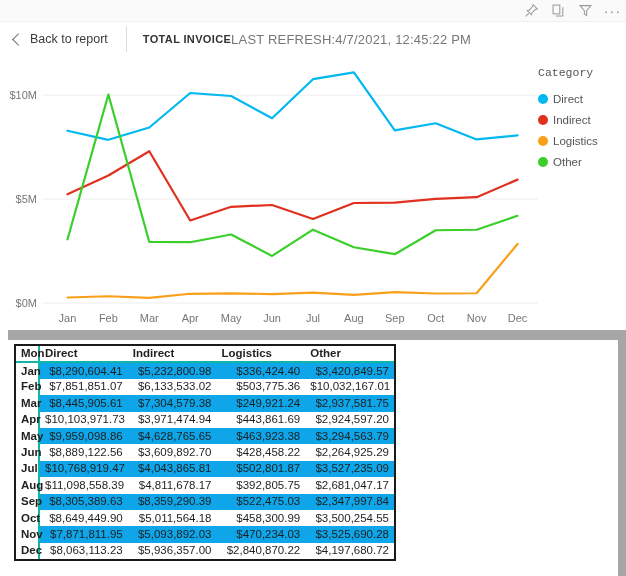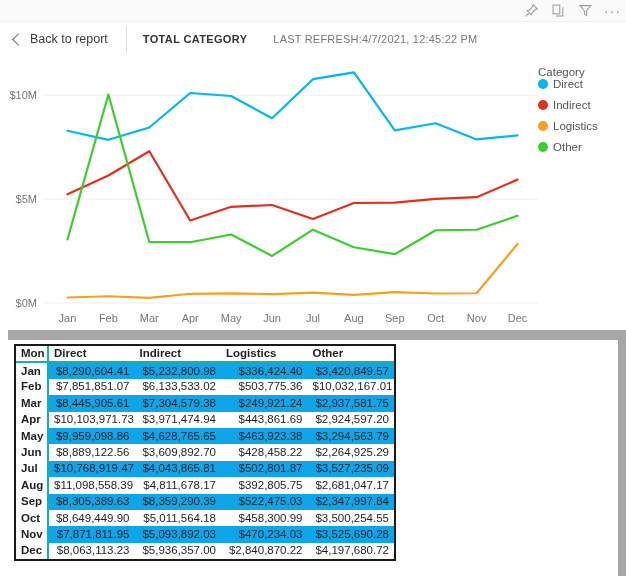--- a/index.html
+++ b/index.html
@@ -27,26 +27,26 @@
     position:absolute; top:22px; left:0; width:606px; height:34px;
     display:flex; align-items:center; background:#fff;
   }
   .back { display:flex; align-items:center; gap:7px; padding-left:14px; cursor:pointer; }
   .chev { width:9px; height:9px; border-left:1.4px solid #6b6b6b; border-bottom:1.4px solid #6b6b6b;
           transform:rotate(45deg); margin-top:0px; }
   .back-label { font-size:12.5px; color:#3b3b3b; }
   .vsep { width:1px; height:26px; background:#dcdcdc; margin:0 16px 0 18px; }
   .ttl { font-size:11px; font-weight:bold; color:#333; letter-spacing:0.35px; }
   .sub { font-size:11px; color:#777; letter-spacing:0.35px; margin-left:16px; }
-  .refresh { font-size:11px; color:#777; letter-spacing:0.2px; margin-left:26px; }
+  .refresh { font-size:13px; color:#777; letter-spacing:0.2px; }
 
   
   .chartwrap { position:absolute; top:56px; left:0; width:626px; height:272px; background:#fff; }
   .legend { position:absolute; right:6px; top:10px; width:82px; }
-  .legend-title { font-size:11.5px; color:#555; margin-bottom:0; }
+  .legend-title { font-size:11.5px; color:#555; margin-bottom:14px;font-family:Liberation Mono, monospace; }
   .legend-item { display:flex; align-items:center; gap:5px; margin-bottom:9px; cursor:pointer; }
   .swatch { width:10px; height:10px; border-radius:50%; flex:0 0 auto; }
   .legend-label { font-size:11.5px; color:#555; }
 
   svg.plot { position:absolute; left:0; top:0; }
   .tick { font-size:11px; fill:#767676; font-family:"Liberation Sans", sans-serif; }
   .gridline { stroke:#eeeeee; stroke-width:1; }
 
   
   .panel { position:absolute; left:0; top:330px; width:626px; height:246px; background:#ffffff; }
@@ -59,21 +59,21 @@
     border:2px solid #1a1a1a; background:#fff;
   }
   table.grid { border-collapse:collapse; width:100%; table-layout:fixed; }
   table.grid th, table.grid td {
     font-size:11.5px; color:#1f1f1f; padding:1px 5px 2px 5px; height:16.4px;
     font-family:"Liberation Sans", sans-serif; white-space:nowrap;
   }
   table.grid th { font-weight:bold; text-align:left; background:#fff; }
   table.grid thead tr { border-bottom:2px solid #0fb5a5; }
   table.grid th.mon, table.grid td.mon {
-    width:32px; font-weight:bold; text-align:left; border-right:2px solid #0fb5a5; background:#fff;
+    width:23px; font-weight:bold; text-align:left; border-right:2px solid #0fb5a5; background:#fff;
   }
   table.grid td.num { text-align:right; }
   table.grid tbody tr.alt td { background:#0ea5e9; }
   table.grid tbody tr.alt td.mon { background:#fff; }
 </style>
 </head>
 <body>
 
 <div id="root">
 
@@ -105,21 +105,21 @@
       <span class="dots">···</span>
     </div>
   </div>
 
   <div class="header">
     <div class="back">
       <span class="chev"></span>
       <span class="back-label">Back to report</span>
     </div>
     <div class="vsep"></div>
-    <span class="ttl">TOTAL CATEGORY</span>
+    <span class="ttl">TOTAL INVOICE</span>
     <span class="refresh">LAST REFRESH:4/7/2021, 12:45:22 PM</span>
   </div>
 
   <div class="chartwrap">
     <svg class="plot" id="plot" width="544" height="272">
         <line x1="43" x2="538" y1="247" y2="247" class="gridline"></line>
         <text x="37" y="251" class="tick" text-anchor="end">$0M</text>
         <line x1="43" x2="538" y1="143.08695652173913" y2="143.08695652173913" class="gridline"></line>
         <text x="37" y="147.08695652173913" class="tick" text-anchor="end">$5M</text>
         <line x1="43" x2="538" y1="39.17391304347828" y2="39.17391304347828" class="gridline"></line>

